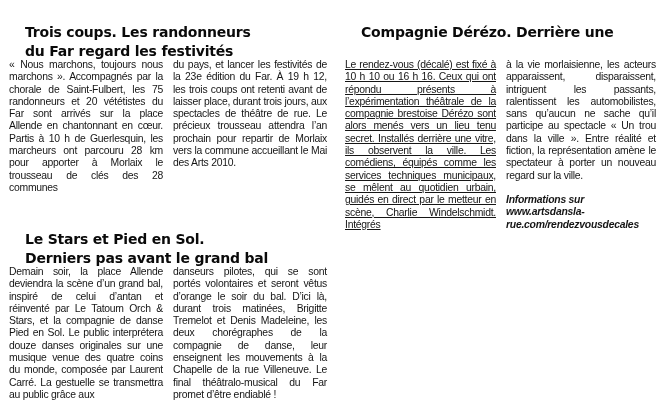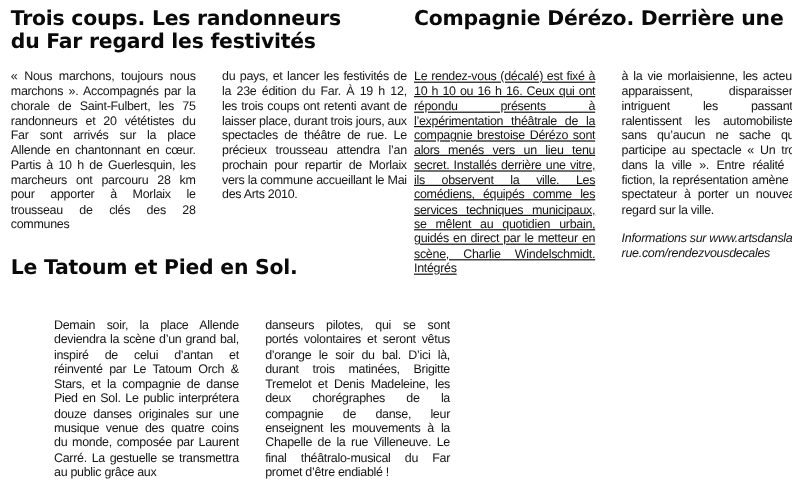--- a/index.html
+++ b/index.html
@@ -14,46 +14,47 @@
       overflow: hidden;
       color: #111111;
       font-family: "Liberation Sans", sans-serif;
     }
     .article {
       position: absolute;
     }
     .headline {
       font-family: "DejaVu Sans", sans-serif;
       font-weight: bold;
-      font-size: 17px;
+      font-size: 14px;
       line-height: 19px;
       letter-spacing: -0.2px;
-      margin: 0;
+      margin: 16px;
       color: #0a0a0a;
       white-space: nowrap;
     }
     .columns {
       position: absolute;
       display: flex;
-      gap: 22px;
+      gap: 10px;
     }
     .col {
       width: 154px;
       font-family: "Liberation Sans", sans-serif;
       font-size: 10.4px;
       line-height: 12.3px;
       text-align: justify;
       letter-spacing: -0.25px;
       color: #151515;
     }
     .col p { margin: 0; }
     .credit {
       font-style: italic;
       margin-top: 12px !important;
       text-align: left;
+      font-weight: bold;
     }
   </style>
 </head>
 <body>
 
 <div class="article" style="left:9px; top:7px; width:320px; height:190px;">
   <h2 class="headline">
     <span>Trois coups. Les randonneurs</span><br>
     <span>du Far regard les festivités</span>
   </h2>
@@ -62,23 +63,24 @@
       <p>« Nous marchons, toujours nous marchons ». Accompagnés par la chorale de Saint-Fulbert, les 75 randonneurs et 20 vététistes du Far sont arrivés sur la place Allende en chantonnant en cœur. Partis à 10 h de Guerlesquin, les marcheurs ont parcouru 28 km pour apporter à Morlaix le trousseau de clés des 28 communes</p>
     </div>
     <div class="col">
       <p>du pays, et lancer les festivités de la 23e édition du Far. À 19 h 12, les trois coups ont retenti avant de laisser place, durant trois jours, aux spectacles de théâtre de rue. Le précieux trousseau attendra l’an prochain pour repartir de Morlaix vers la commune accueillant le Mai des Arts 2010.</p>
     </div>
   </div>
 </div>
 
 <div class="article" style="left:9px; top:214px; width:320px; height:199px;">
   <h2 class="headline">
-    <span>Le Tatoum et Pied en Sol.</span><br>
+    <span>Le Stars et Pied en Sol.</span><br>
+    <span>Derniers pas avant le grand bal</span>
   </h2>
-  <div class="columns" style="left:0; top:52px;margin-left:36px;">
+  <div class="columns" style="left:0; top:52px;">
     <div class="col">
       <p>Demain soir, la place Allende deviendra la scène d’un grand bal, inspiré de celui d’antan et réinventé par Le Tatoum Orch &amp; Stars, et la compagnie de danse Pied en Sol. Le public interprétera douze danses originales sur une musique venue des quatre coins du monde, composée par Laurent Carré. La gestuelle se transmettra au public grâce aux</p>
     </div>
     <div class="col">
       <p>danseurs pilotes, qui se sont portés volontaires et seront vêtus d’orange le soir du bal. D’ici là, durant trois matinées, Brigitte Tremelot et Denis Madeleine, les deux chorégraphes de la compagnie de danse, leur enseignent les mouvements à la Chapelle de la rue Villeneuve. Le final théâtralo-musical du Far promet d’être endiablé !</p>
     </div>
   </div>
 </div>
 
 <div class="article" style="left:345px; top:7px; width:315px; height:240px;">

